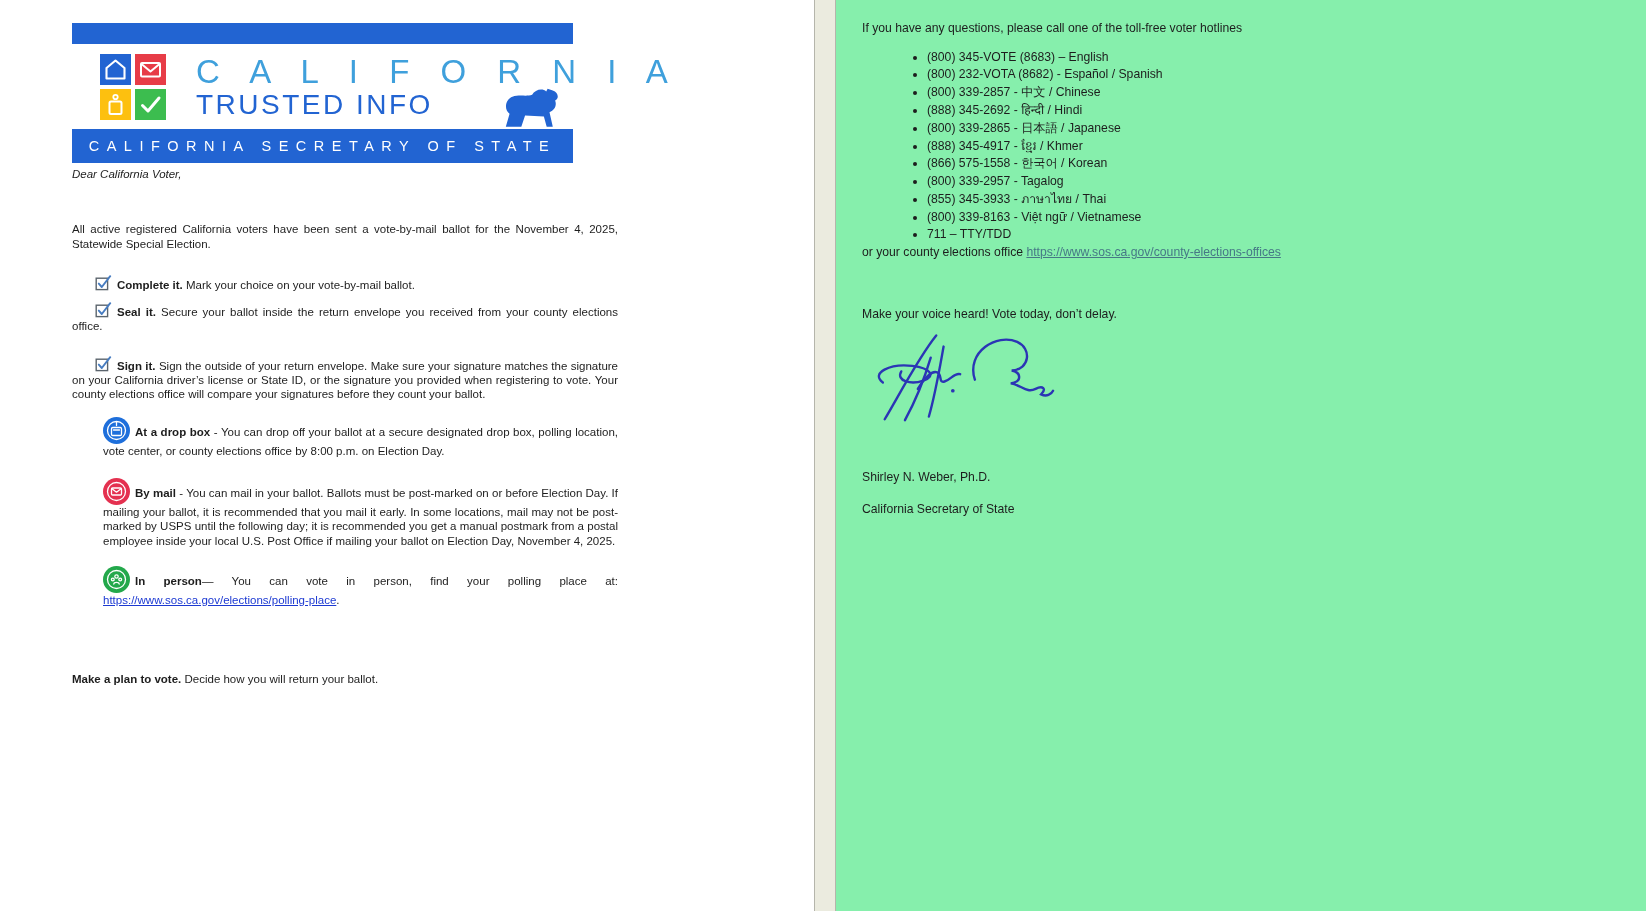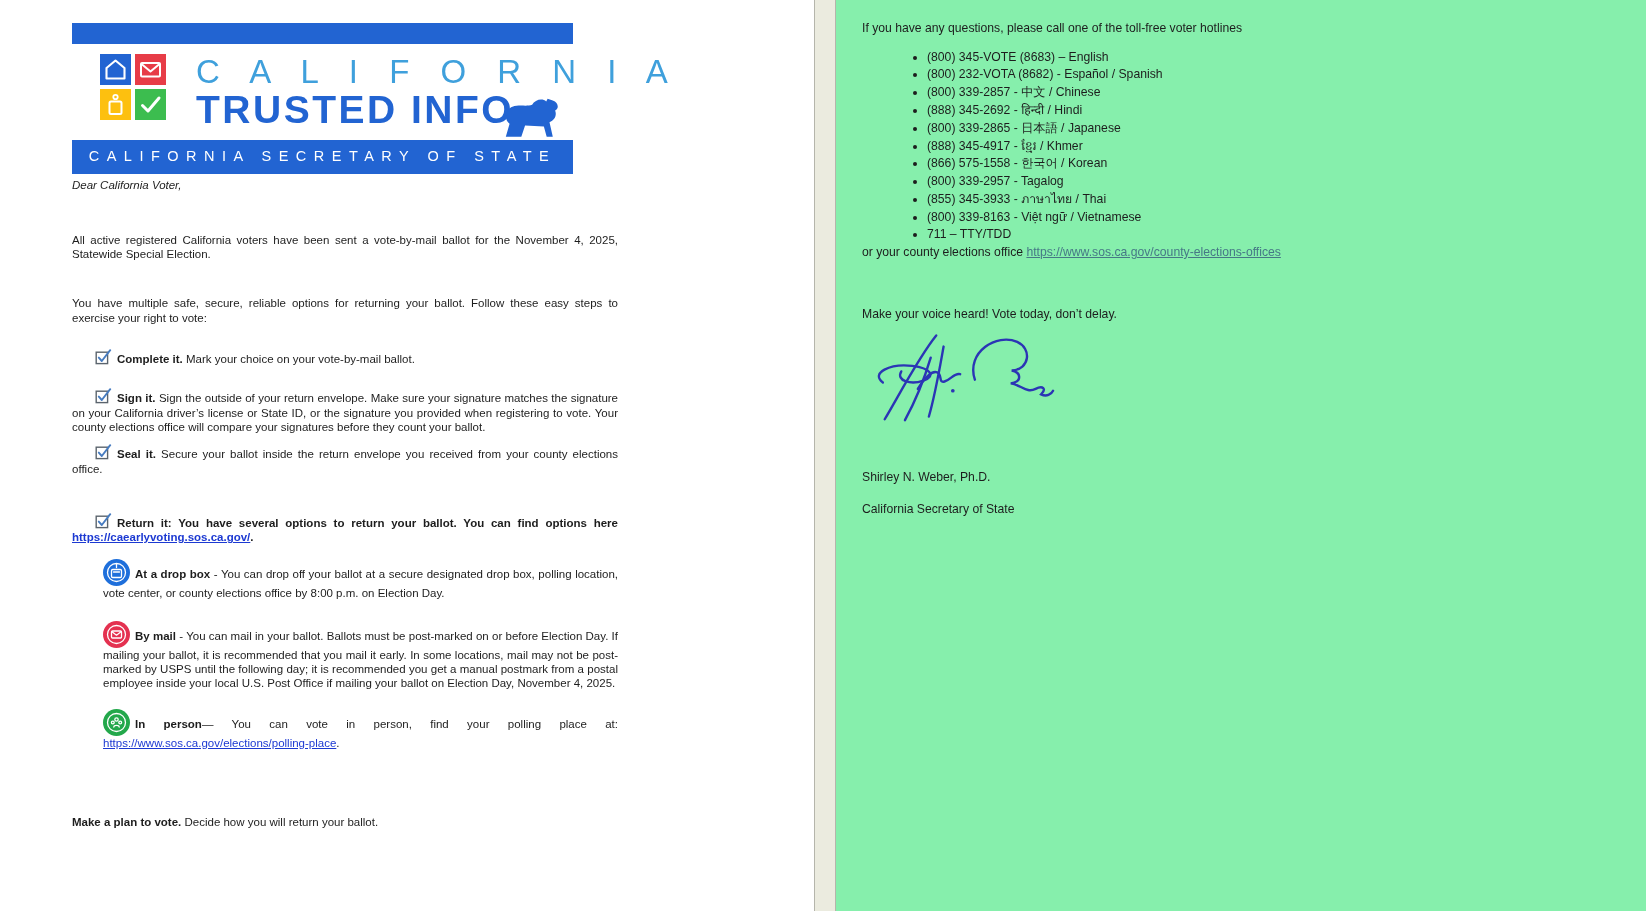--- a/index.html
+++ b/index.html
@@ -21,21 +21,21 @@
   .logo-topbar{height:21px;background:var(--blue);}
   .logo-mid{display:flex;align-items:flex-start;padding:10px 0 9px 28px;}
   .logo-grid{display:grid;grid-template-columns:31px 31px;grid-template-rows:31px 31px;gap:4px;flex:none;}
   .sq{display:flex;align-items:center;justify-content:center;}
   .sq-blue{background:var(--blue);}
   .sq-red{background:var(--red);}
   .sq-yellow{background:var(--yellow);}
   .sq-green{background:var(--green);}
   .brand{margin-left:30px;padding-top:1px;}
   .brand-1{color:var(--lightblue);font-size:33px;letter-spacing:11px;line-height:1.05;white-space:nowrap;}
-  .brand-2{color:var(--blue);font-size:39px;font-weight:bold;letter-spacing:2.5px;line-height:1.05;white-space:nowrap;}
+  .brand-2{color:var(--blue);font-size:28px;font-weight:normal;letter-spacing:2.5px;line-height:1.05;white-space:nowrap;}
   .logo-banner{height:34px;background:var(--blue);color:#fff;display:flex;align-items:center;justify-content:center;font-size:14.5px;letter-spacing:7.5px;white-space:nowrap;}
   .bear{position:absolute;right:8px;bottom:32px;}
   .bear path{fill:var(--blue);}
 
   
   .salutation{font-style:italic;margin-top:4px;}
   .para1{margin-top:41px;text-align:justify;}
   .para2{margin-top:35px;text-align:justify;}
   .step{text-align:justify;text-indent:23px;}
   .step-1{margin-top:24px;}
@@ -119,49 +119,42 @@
             <path d="M3,41 L7,27 C1,23 2,12 10,9 C17,6.5 25,9 31,7 C34,1.5 42,-0.5 46,3.5 L47.5,0.5 L53,2.5 C59,4.5 60,11 55.5,13 C57.5,18 55,23.5 49.5,25.5 L53,41 L46.5,41 L43.5,30 L23.5,29 L19.5,41 Z"></path>
           </svg>
         </div>
         <div class="logo-banner">CALIFORNIA SECRETARY OF STATE</div>
       </div>
 
       <p class="salutation">Dear California Voter,</p>
 
       <p class="para1">All active registered California voters have been sent a vote-by-mail ballot for the November 4, 2025, Statewide Special Election.</p>
 
-      <p class="para2">You have multiple safe, secure, reliable options for returning your ballot. Follow these easy steps to exercise your right to vote:</p>
 
       <p class="step step-1">
         <svg class="cb-svg" width="17" height="16" viewBox="0 0 17 16">
             <rect x="1.2" y="3.2" width="11.4" height="11.4"></rect>
             <polyline points="3.8,8.6 6.8,12 15.2,1.2"></polyline>
           </svg><b>Complete it.</b><span> Mark your choice on your vote-by-mail ballot.</span>
       </p>
 
+      <p class="step step-2">
+        <svg class="cb-svg" width="17" height="16" viewBox="0 0 17 16">
+            <rect x="1.2" y="3.2" width="11.4" height="11.4"></rect>
+            <polyline points="3.8,8.6 6.8,12 15.2,1.2"></polyline>
+          </svg><b>Seal it.</b><span> Secure your ballot inside the return envelope you received from your county elections office.</span>
+      </p>
+
       <p class="step step-3">
         <svg class="cb-svg" width="17" height="16" viewBox="0 0 17 16">
             <rect x="1.2" y="3.2" width="11.4" height="11.4"></rect>
             <polyline points="3.8,8.6 6.8,12 15.2,1.2"></polyline>
           </svg><b>Sign it.</b><span> Sign the outside of your return envelope. Make sure your signature matches the signature on your California driver’s license or State ID, or the signature you provided when registering to vote. Your county elections office will compare your signatures before they count your ballot.</span>
       </p>
 
-      <p class="step step-2">
-        <svg class="cb-svg" width="17" height="16" viewBox="0 0 17 16">
-            <rect x="1.2" y="3.2" width="11.4" height="11.4"></rect>
-            <polyline points="3.8,8.6 6.8,12 15.2,1.2"></polyline>
-          </svg><b>Seal it.</b><span> Secure your ballot inside the return envelope you received from your county elections office.</span>
-      </p>
-
-      <p class="step step-return">
-        <svg class="cb-svg" width="17" height="16" viewBox="0 0 17 16">
-            <rect x="1.2" y="3.2" width="11.4" height="11.4"></rect>
-            <polyline points="3.8,8.6 6.8,12 15.2,1.2"></polyline>
-          </svg><b>Return it: You have several options to return your ballot. You can find options here </b><a class="link-bold">https://caearlyvoting.sos.ca.gov/</a><b>.</b>
-      </p>
 
       <p class="option opt-1">
         <svg class="opt-svg" width="27" height="27" viewBox="0 0 27 27">
             <circle class="circ-dropbox" cx="13.5" cy="13.5" r="13.5"></circle>
             <circle class="wglyph" cx="13.5" cy="13.5" r="9"></circle>
             <rect class="wglyph" x="8.5" y="10.5" width="10" height="8" rx="1.2"></rect>
             <path class="wglyph" d="M10.5 13 H16.5"></path>
             <path class="wglyph" d="M13.5 5.5 V8.5"></path>
           </svg><b>At a drop box</b><span> - </span><span>You can drop off your ballot at a secure designated drop box, polling location, vote center, or county elections office by 8:00 p.m. on Election Day.</span>
       </p>

